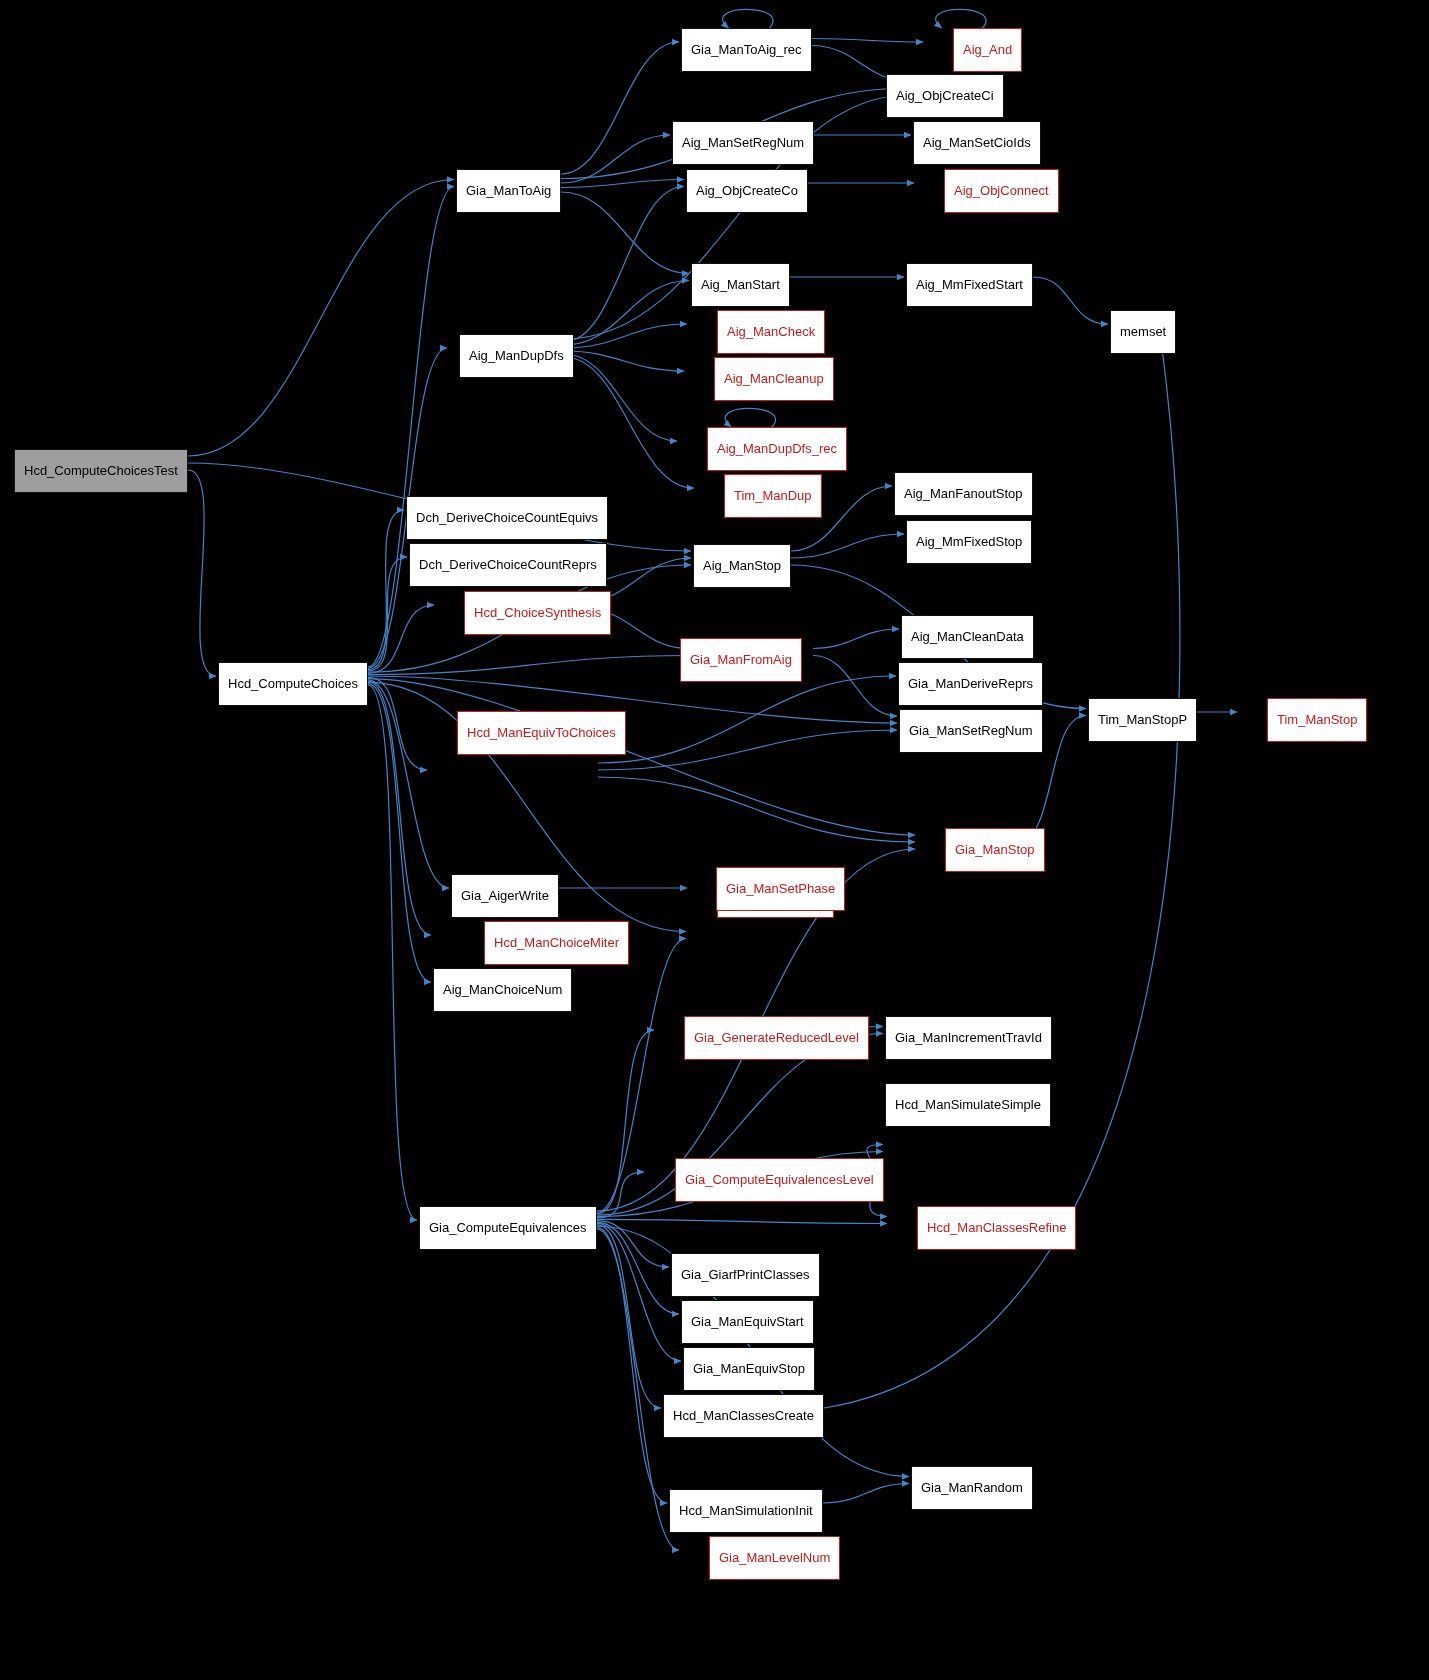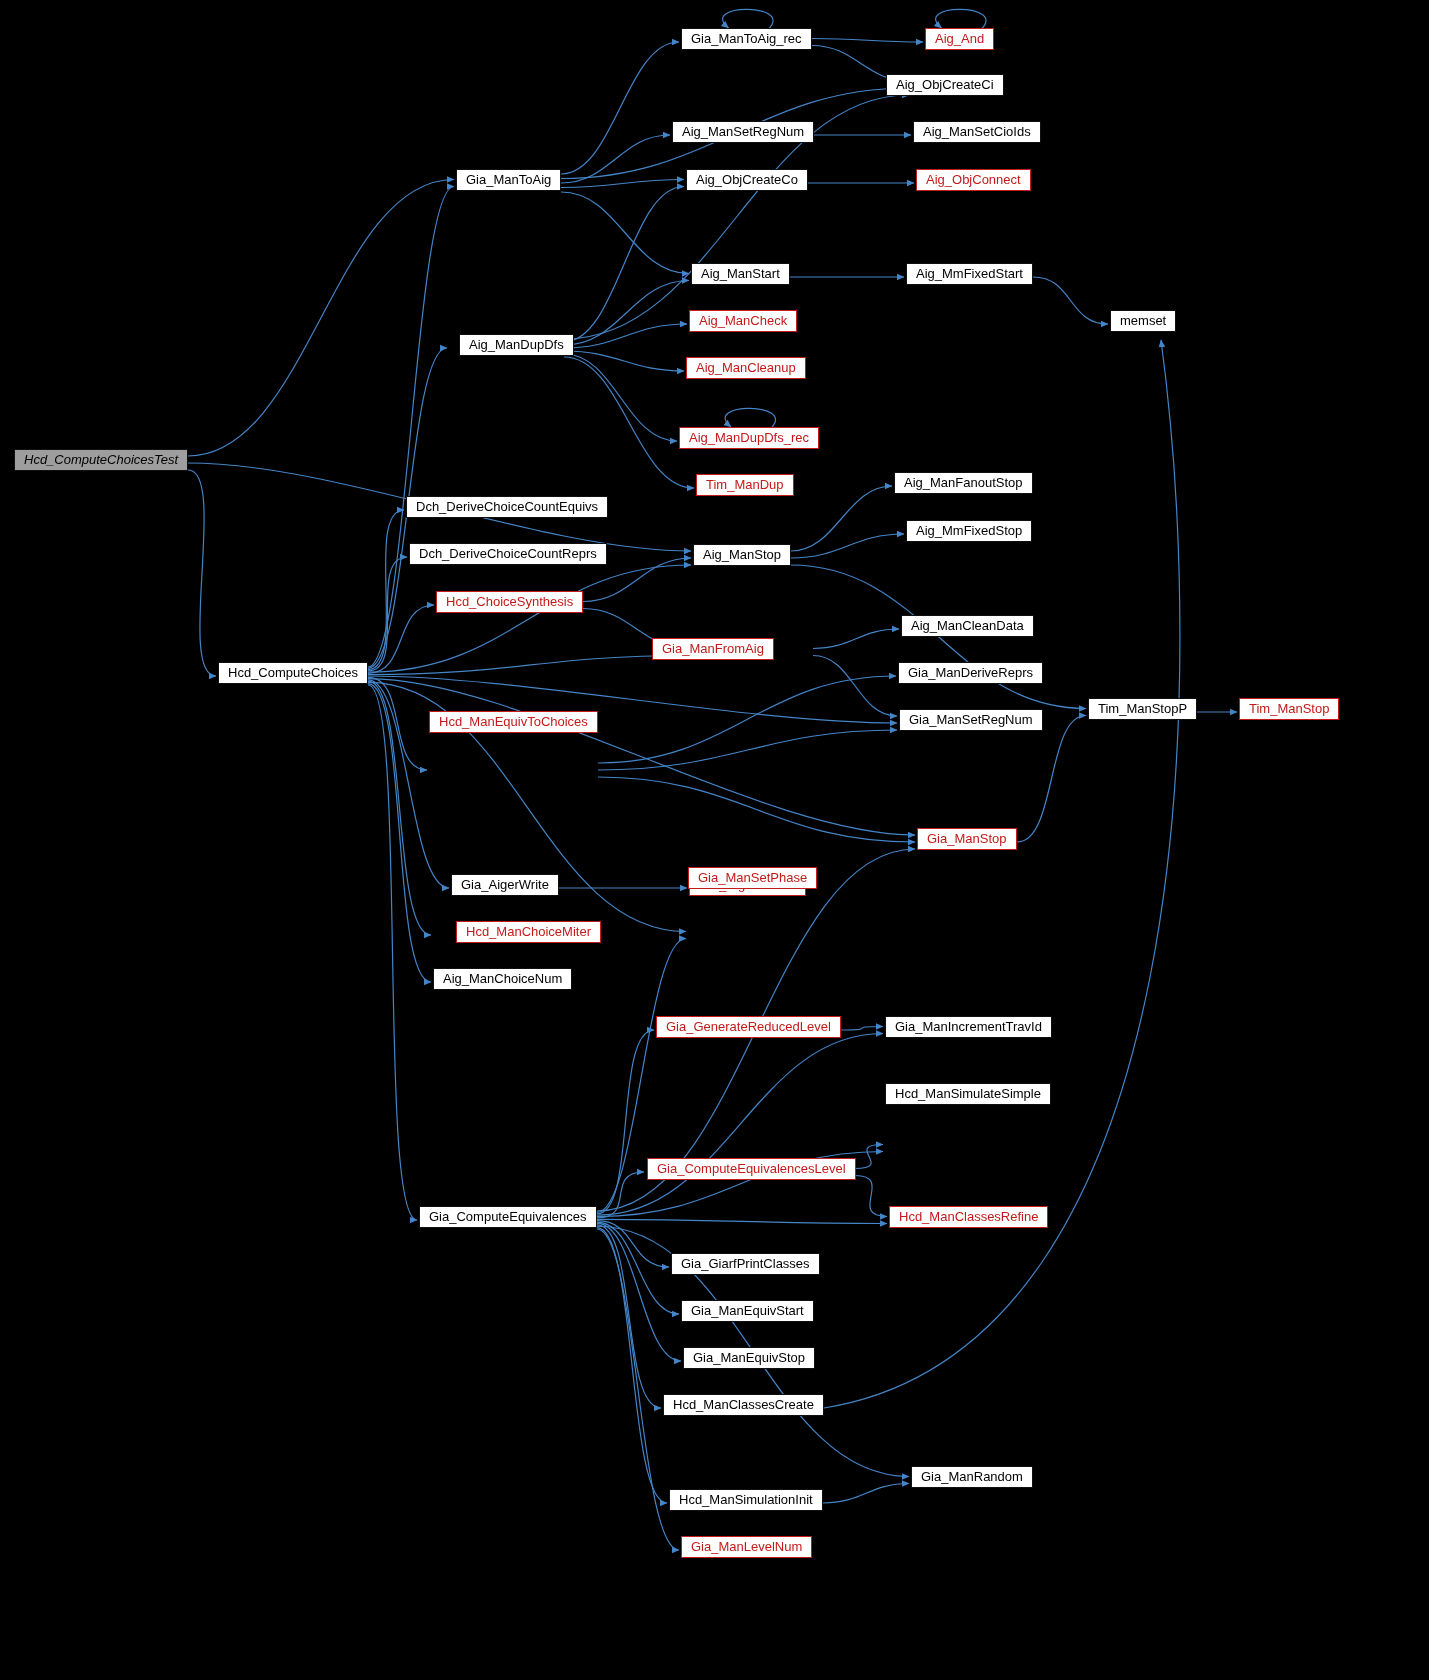--- a/index.html
+++ b/index.html
@@ -1,25 +1,25 @@
 <!DOCTYPE html>
 <html style="--bg: #000000; --nodefill: #ffffff; --nodeborder: #101010; --rootfill: #9e9e9e; --trunc: #c41a1a; --edge: #4485c8;"><head>
 <meta charset="utf-8">
 <style>
   html,body{margin:0;padding:0;background:#000;}
   #graph{position:relative;width:1429px;height:1680px;background:var(--bg,#000);font-family:"Liberation Sans",sans-serif;overflow:hidden;}
   #edges{position:absolute;left:0;top:0;}
   .node{
     position:absolute;white-space:nowrap;z-index:2;cursor:pointer;
-    font-size:13px;line-height:18px;padding:1px 9px;
+    font-size:13px;line-height:18px;padding:12px 9px;
     background:var(--nodefill,#fff);border:1px solid var(--nodeborder,#111);color:#000;
     text-align:left;
   }
-  .node.trunc{border-color:var(--trunc,#c41a1a);color:var(--trunc,#c41a1a);}
-  .node.root{background:var(--rootfill,#9e9e9e);font-style:italic;}
+  .node.trunc{border-color:var(--trunc,#c41a1a);color:var(--trunc,#c41a1a);margin-left:28px;}
+  .node.root{background:var(--rootfill,#9e9e9e);}
   .edge{fill:none;stroke:var(--edge,#4485c8);stroke-width:1.2px;}
 </style>
 </head>
 <body>
 
 <div id="graph">
   <svg id="edges" width="1429" height="1680">
     <defs>
       <marker id="arrow" viewBox="0 0 10 10" refX="8.5" refY="5" markerWidth="7" markerHeight="7" orient="auto">
         <path d="M 0 1 L 9 5 L 0 9 z" fill="#4485c8"></path>

